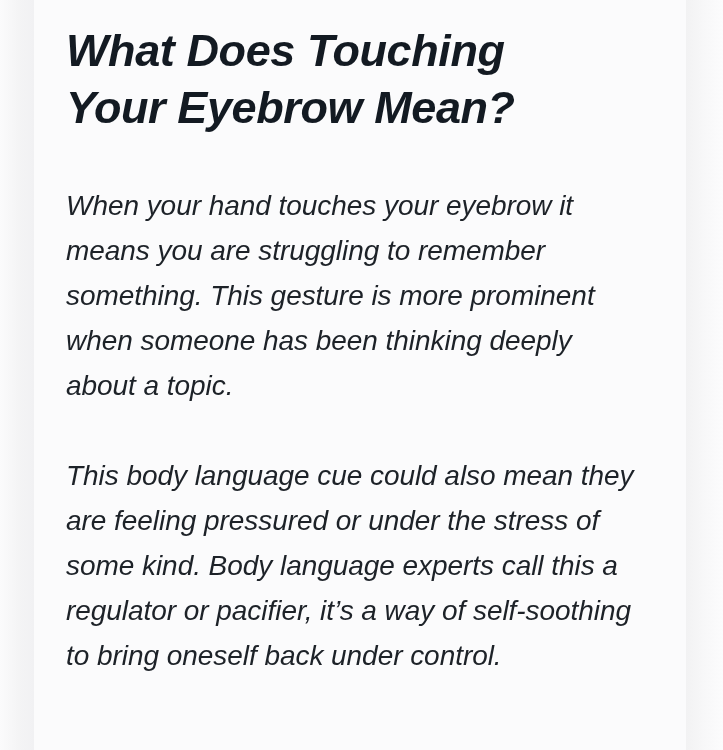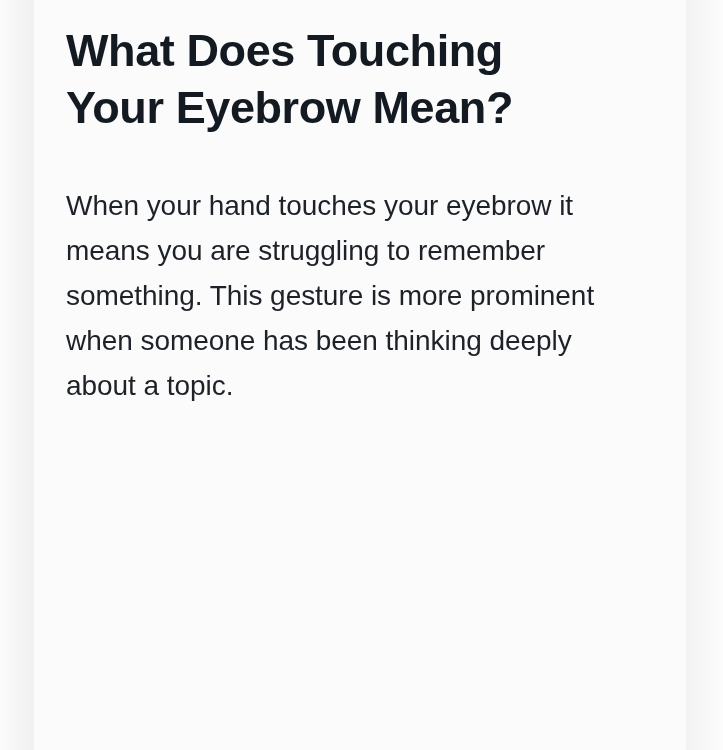--- a/index.html
+++ b/index.html
@@ -16,20 +16,21 @@
     -webkit-font-smoothing: antialiased;
   }
 
   
   .page-surface {
     position: relative;
     width: 680px;
     height: 750px;
     background: #be185d;
     box-sizing: border-box;
+    font-style: italic;
   }
 
   
   .article-column {
     position: absolute;
     left: 34px;
     top: 0;
     width: 652px;
     height: 750px;
     background: #fbfbfc;
@@ -94,19 +95,20 @@
 
   <div class="gutter gutter-left"></div>
 
   <div class="article-column">
     <div class="article-body">
 
       <h1 class="article-title">What Does Touching Your Eyebrow Mean?</h1>
 
       <p class="article-paragraph paragraph-1">When your hand touches your eyebrow it means you are struggling to remember something. This gesture is more prominent when someone has been thinking deeply about a topic.</p>
 
+      <p class="article-paragraph paragraph-2">This body language cue could also mean they are feeling pressured or under the stress of some kind. Body language experts call this a regulator or pacifier, it’s a way of self-soothing to bring oneself back under control.</p>
 
     </div>
   </div>
 
   <div class="gutter gutter-right"></div>
 
 </div>
 
 </body></html>

